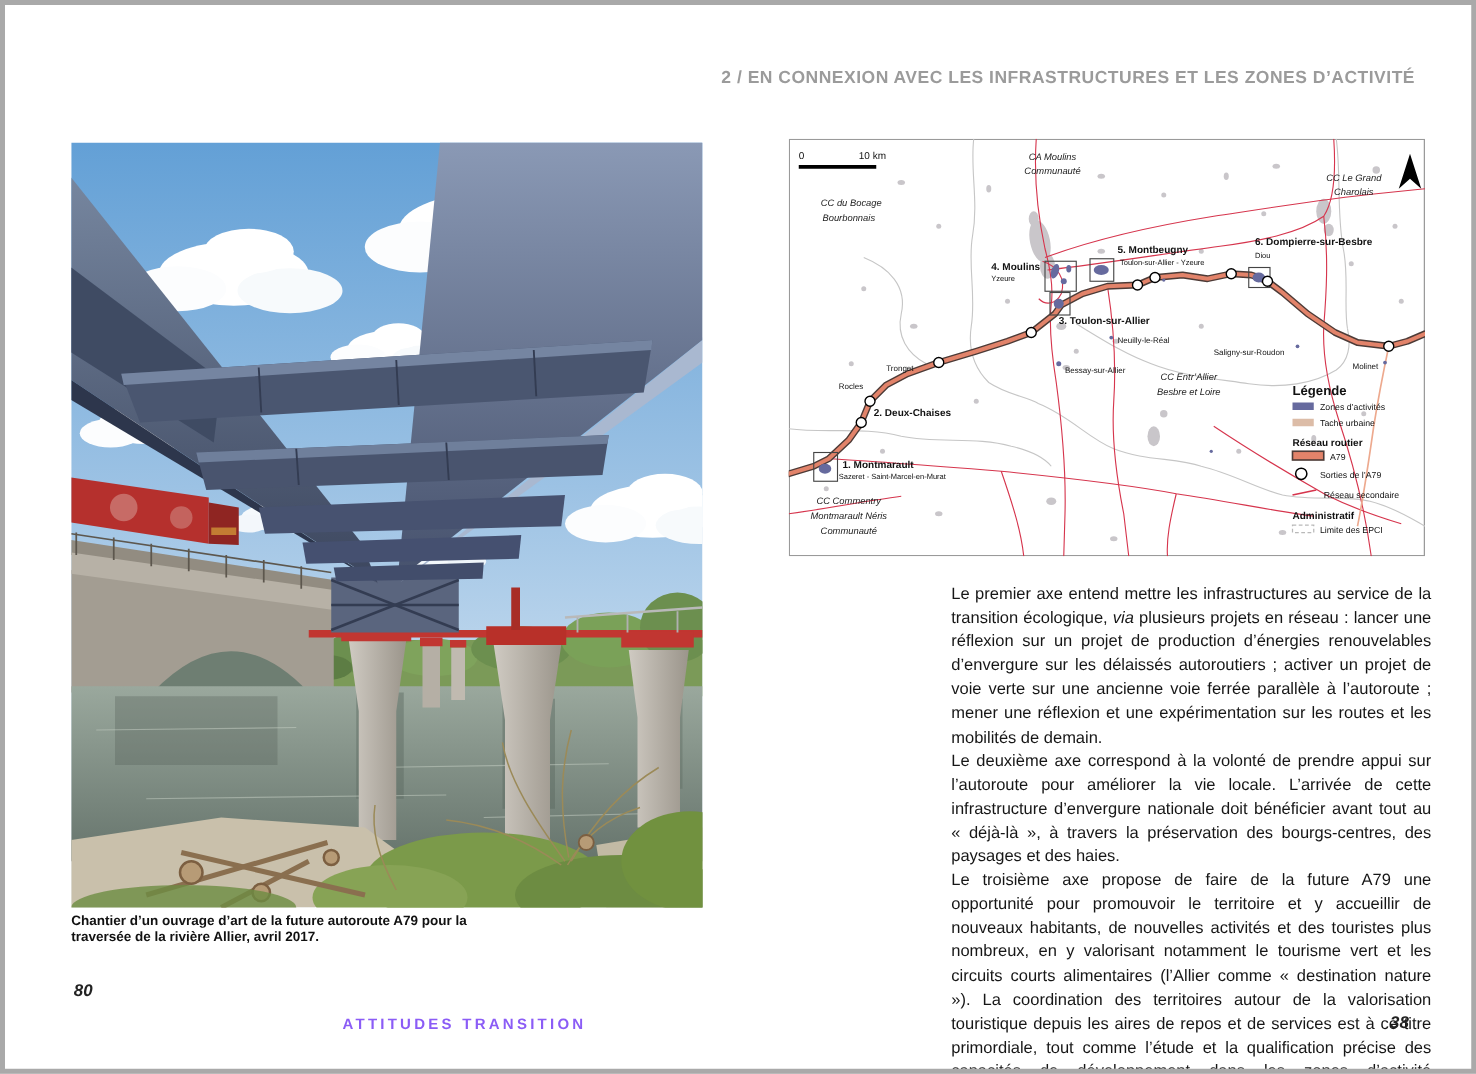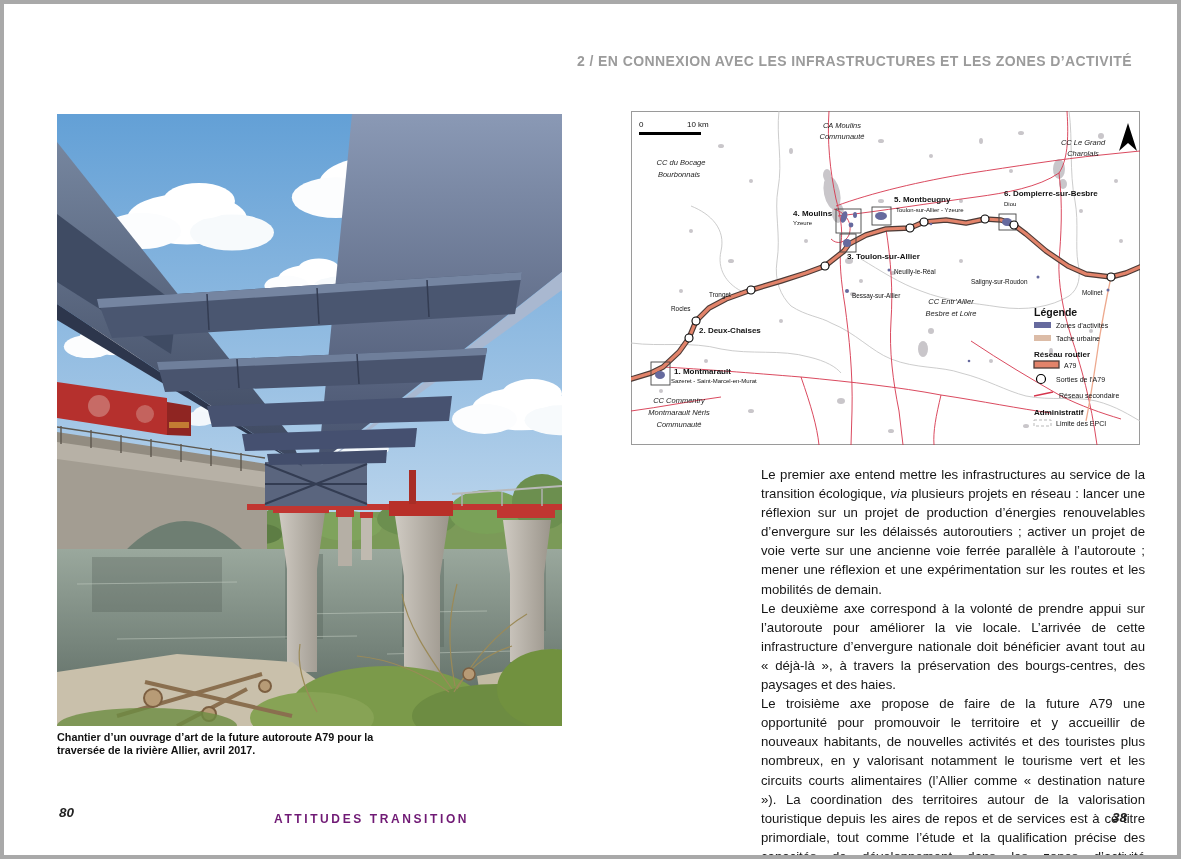--- a/index.html
+++ b/index.html
@@ -25,25 +25,25 @@
   }
   .map-wrap{position:absolute;left:627px;top:107px;width:509px;height:334px;}
   .map-caption{position:absolute;left:627px;top:447px;width:124px;font-size:10.8px;line-height:13.2px;color:#111;}
   .map-caption .cap-bold{font-weight:bold;margin:0 0 2px 0;}
   .body-text{
     position:absolute;left:757px;top:461px;width:384px;
     font-size:13.2px;line-height:19.1px;text-align:justify;color:#161616;
   }
   .body-text p{margin:0;}
   .pagenum{position:absolute;font-size:13.5px;font-weight:bold;font-style:italic;color:#222;}
-  .pn-left{left:55px;top:801px;}
+  .pn-left{left:55px;top:781px;}
   .pn-right{left:1108px;top:806px;}
   .book-title{
     position:absolute;left:270px;top:808px;
-    font-size:12px;font-weight:bold;letter-spacing:2.6px;color:#701a75;white-space:nowrap;
+    font-size:12px;font-weight:bold;letter-spacing:2.6px;color:#8b5cf6;white-space:nowrap;
   }
   svg{display:block;font-family:"Liberation Sans",sans-serif;}
   .map-svg text{fill:#111;}
   .map-svg .it{font-style:italic;fill:#222;}
   .map-svg .exit{font-weight:bold;font-size:8px;}
   .map-svg .sub{font-size:6px;}
   .map-svg .town{font-size:6.4px;}
   .map-svg .lg-title{font-weight:bold;font-size:10.5px;}
   .map-svg .lg-sec{font-weight:bold;font-size:8px;}
   .map-svg .lg-item{font-size:7px;}

